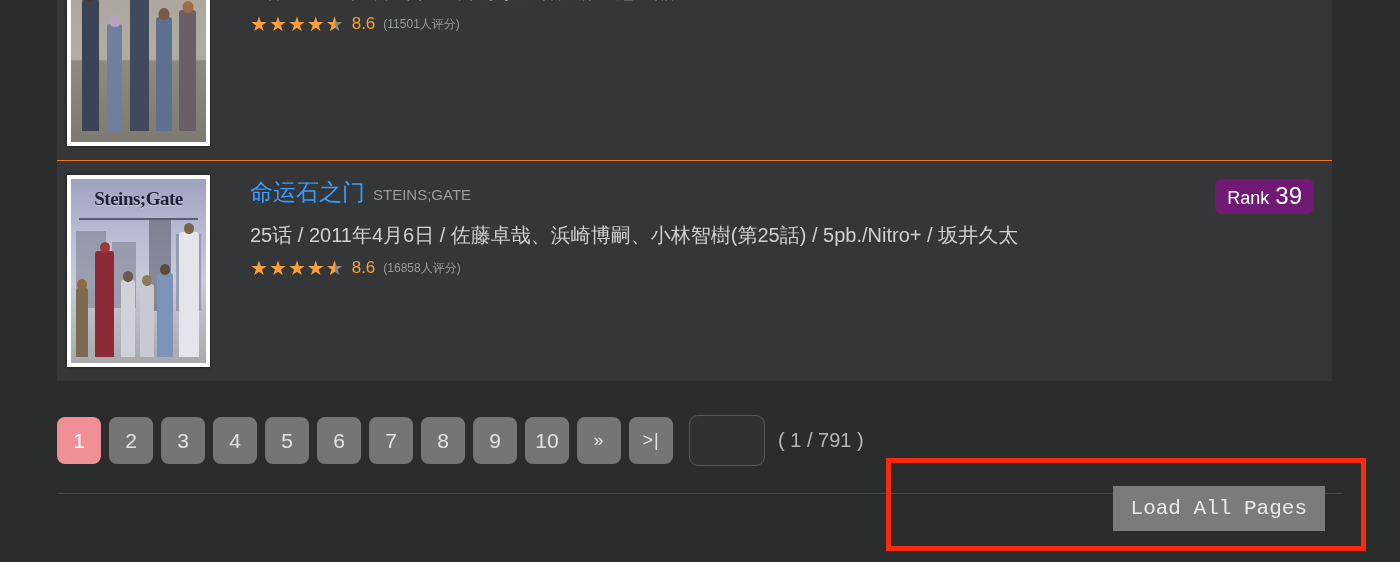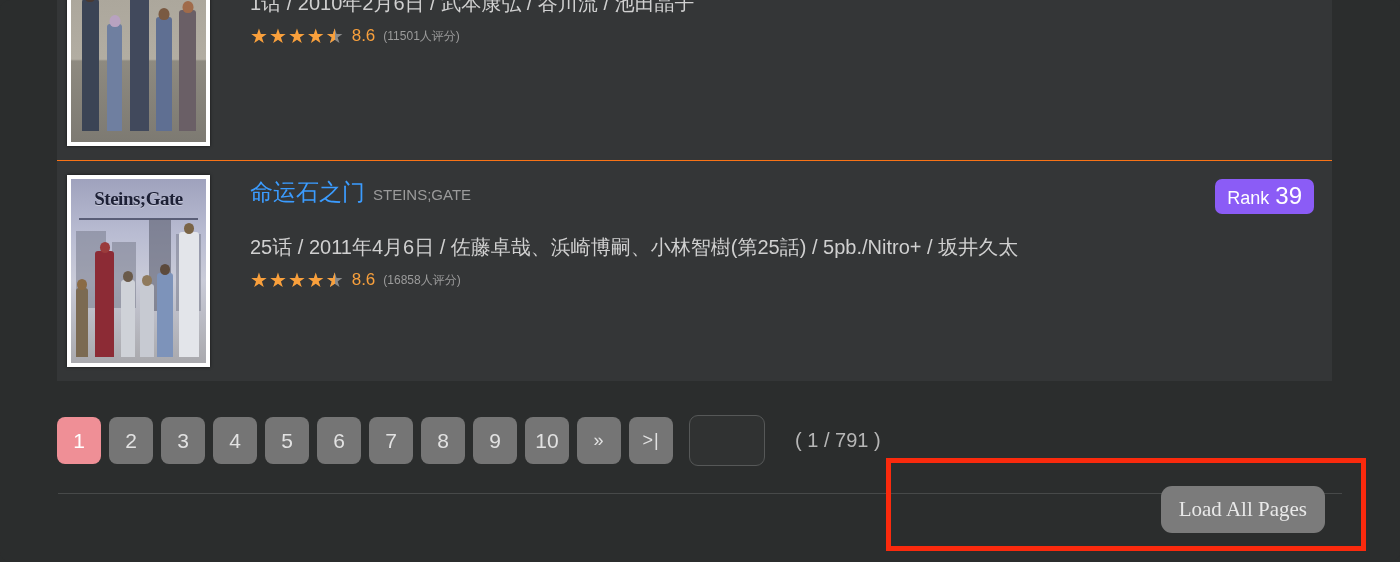--- a/index.html
+++ b/index.html
@@ -130,21 +130,21 @@
   .info {
     flex: 1 1 auto;
     padding-left: 40px;
     padding-top: 6px;
     min-width: 0;
   }
   .title-line {
     display: flex;
     align-items: baseline;
     gap: 8px;
-    margin-bottom: 32px;
+    margin-bottom: 20px;
   }
   .title {
     color: #3b9cff;
     font-size: 23px;
     line-height: 1;
     text-decoration: none;
     white-space: nowrap;
   }
   .subtitle {
     color: #9b9b9b;
@@ -191,21 +191,21 @@
   }
   .votes {
     color: #9b9b9b;
     font-size: 12px;
   }
 
   .rank-badge {
     position: absolute;
     right: 18px;
     top: 18px;
-    background: #8b5cf6;
+    background: #701a75;
     color: #ffffff;
     border-radius: 7px;
     padding: 5px 12px 6px 12px;
     display: flex;
     align-items: baseline;
     gap: 6px;
     line-height: 1;
   }
   .rank-label { font-size: 18px; }
   .rank-num { font-size: 24px; }
@@ -248,21 +248,21 @@
     border-radius: 9px;
     background: #303232;
     border: 1px solid #565858;
     color: #e0e0e0;
     font-size: 19px;
     font-family: inherit;
     padding: 0 8px;
     outline: none;
   }
   .page-count {
-    margin-left: 22px;
+    margin-left: 5px;
     color: #b6b6b6;
     font-size: 20px;
     white-space: nowrap;
   }
 
   
   .divider {
     position: absolute;
     left: 58px;
     top: 493px;
@@ -274,23 +274,23 @@
     position: absolute;
     right: 75px;
     top: 486px;
     display: flex;
     gap: 8px;
   }
   .action-btn {
     background: #7b7b7b;
     color: #e9e9e9;
     border: none;
-    border-radius: 11px;
+    border-radius: 0;
     font-size: 21px;
-    font-family: Liberation Serif, serif;
+    font-family: Liberation Mono, monospace;
     padding: 11px 18px;
     cursor: pointer;
     white-space: nowrap;
     text-align: right;
   }
   .highlight-box {
     position: absolute;
     left: 886px;
     top: 458px;
     width: 480px;

